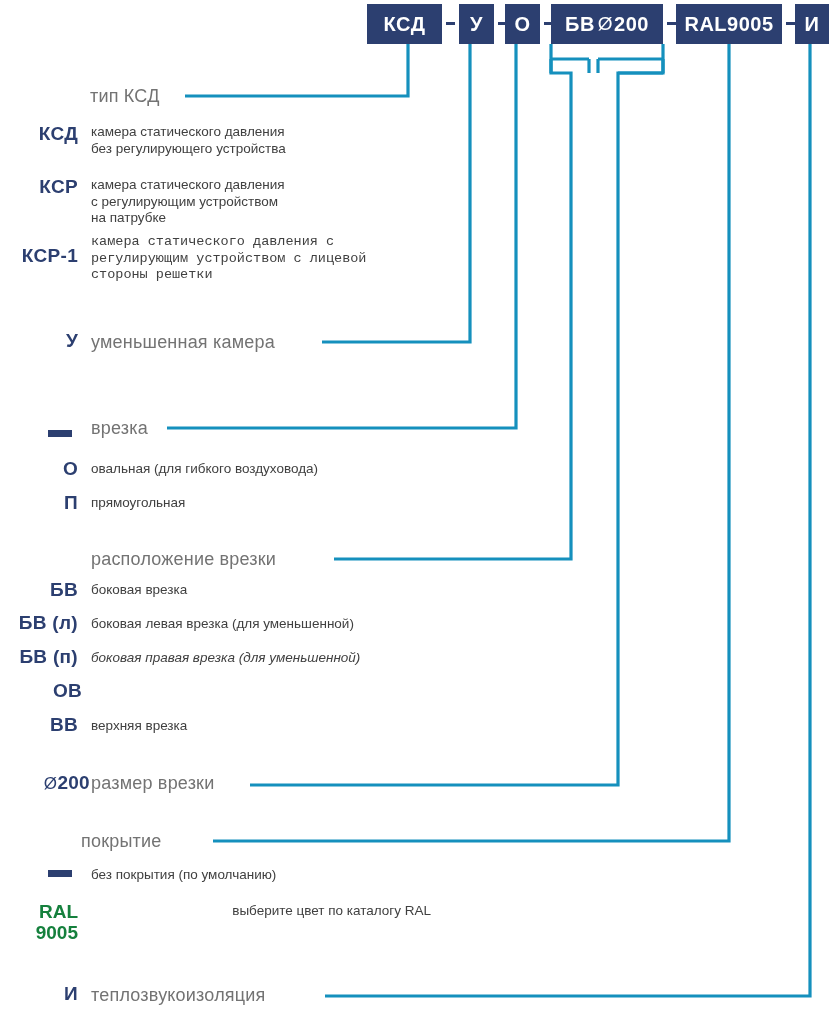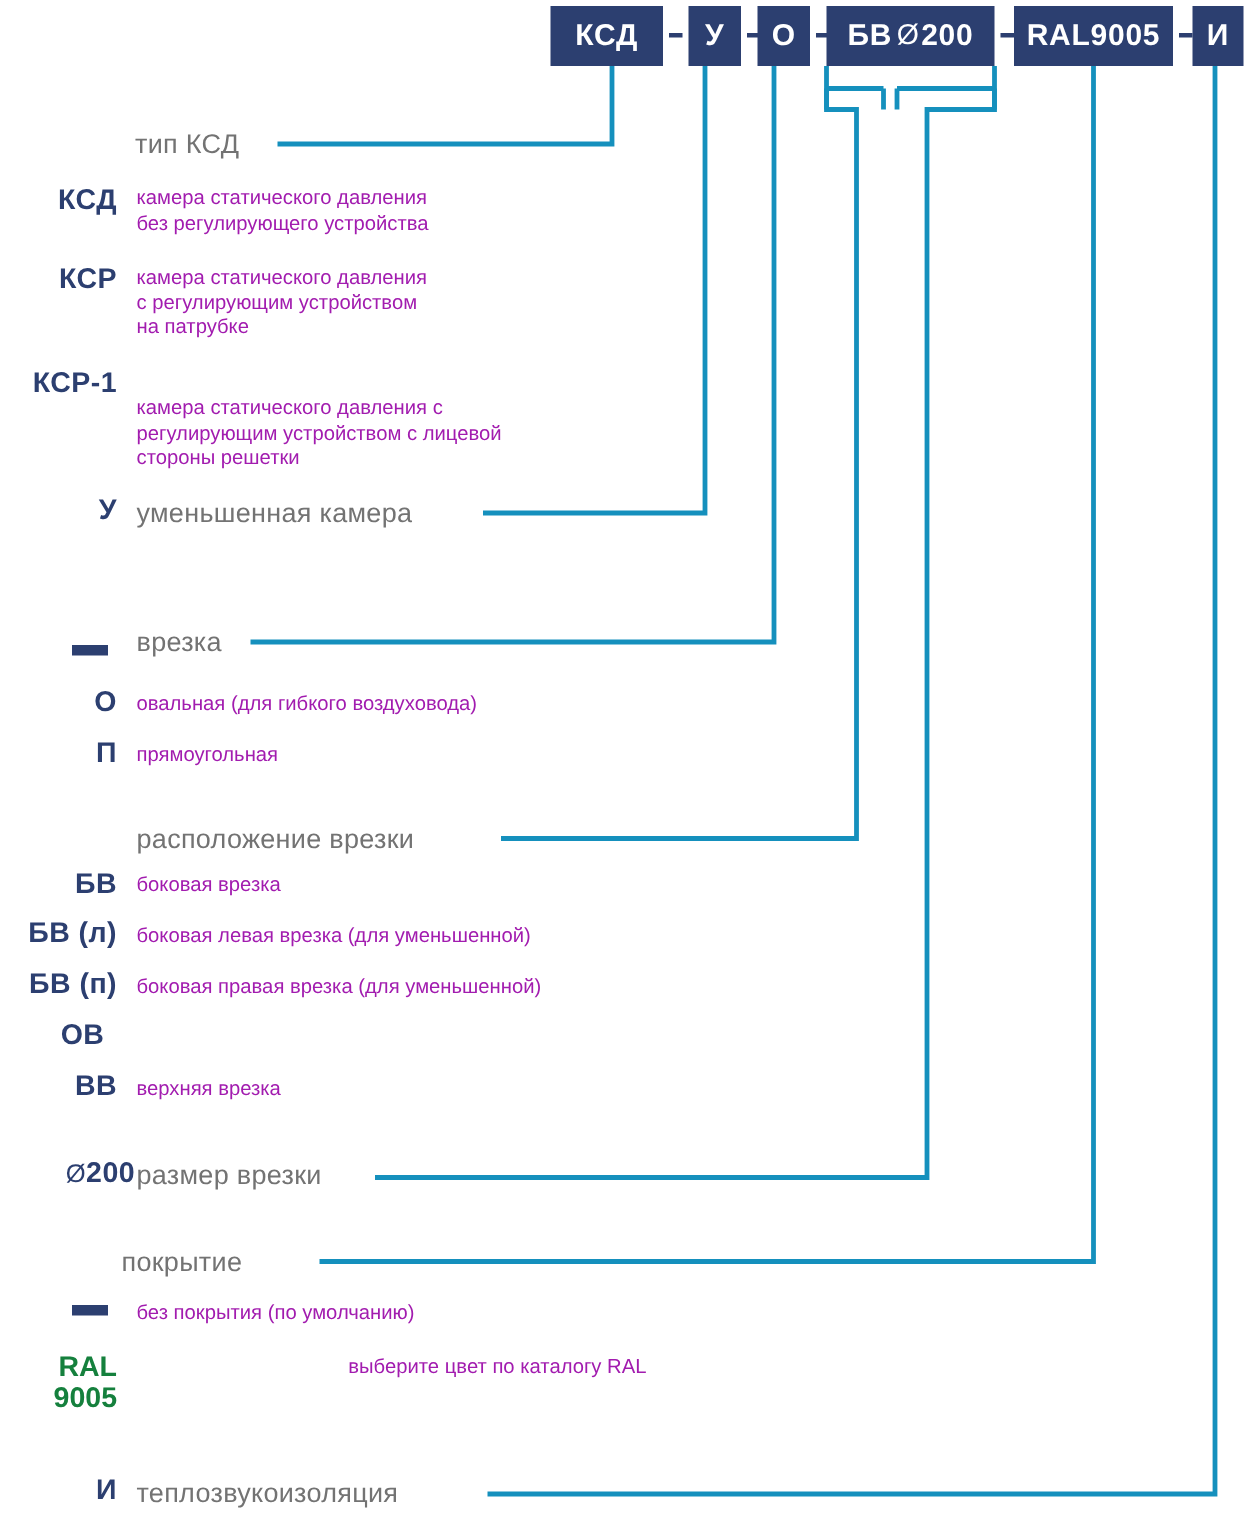--- a/index.html
+++ b/index.html
@@ -42,21 +42,21 @@
     font-weight:bold;
     color:#2c3f70;
     font-size:19px;
     line-height:20px;
     letter-spacing:.3px;
   }
   .desc{
     position:absolute;
     font-size:13.5px;
     line-height:16.5px;
-    color:#a21caf;
+    color:#404040;
     white-space:pre-line;
   }
   .heading{
     position:absolute;
     font-size:18px;
     line-height:20px;
     color:#737373;
     letter-spacing:.2px;
     white-space:nowrap;
   }
@@ -143,21 +143,21 @@
   <div class="code" style="left:0px;width:78px;top:124px;">КСД</div>
   <div class="desc" style="left:91px;top:124px;width:320px;">камера статического давления
 без регулирующего устройства</div>
 
   <div class="code" style="left:0px;width:78px;top:177px;">КСР</div>
   <div class="desc" style="left:91px;top:177px;width:320px;">камера статического давления
 с регулирующим устройством
 на патрубке</div>
 
   <div class="code" style="left:0px;width:78px;top:246px;">КСР-1</div>
-  <div class="desc" style="left:91px;top:264px;width:350px;">камера статического давления с
+  <div class="desc" style="left:91px;top:234px;width:350px;font-family:Liberation Mono, monospace;">камера статического давления с
 регулирующим устройством с лицевой
 стороны решетки</div>
 
   <div class="code" style="left:0px;width:78px;top:331px;">У</div>
   <div class="heading" style="left:91px;top:332px;">уменьшенная камера</div>
 
   <div class="heading" style="left:91px;top:418px;">врезка</div>
 
   <div class="swatch" style="left:48px;top:430px;"></div>
 
@@ -169,23 +169,23 @@
 
   <div class="heading" style="left:91px;top:549px;">расположение врезки</div>
 
   <div class="code" style="left:0px;width:78px;top:580px;">БВ</div>
   <div class="desc" style="left:91px;top:582px;width:330px;">боковая врезка</div>
 
   <div class="code" style="left:0px;width:78px;top:613px;">БВ (л)</div>
   <div class="desc" style="left:91px;top:616px;width:360px;">боковая левая врезка (для уменьшенной)</div>
 
   <div class="code" style="left:0px;width:78px;top:647px;">БВ (п)</div>
-  <div class="desc" style="left:91px;top:650px;width:360px;">боковая правая врезка (для уменьшенной)</div>
-
-  <div class="code" style="left:16px;width:78px;top:681px;text-align:center;">ОВ</div>
+  <div class="desc" style="left:91px;top:650px;width:360px;font-style:italic;">боковая правая врезка (для уменьшенной)</div>
+
+  <div class="code" style="left:4px;width:78px;top:681px;">ОВ</div>
 
   <div class="code" style="left:0px;width:78px;top:715px;">ВВ</div>
   <div class="desc" style="left:91px;top:718px;width:330px;">верхняя врезка</div>
 
   <div class="code" style="left:12px;width:78px;top:773px;">
     <span class="dia-sym">Ø</span><span>200</span>
   </div>
   <div class="heading" style="left:91px;top:773px;">размер врезки</div>
 
   <div class="heading" style="left:81px;top:831px;">покрытие</div>

